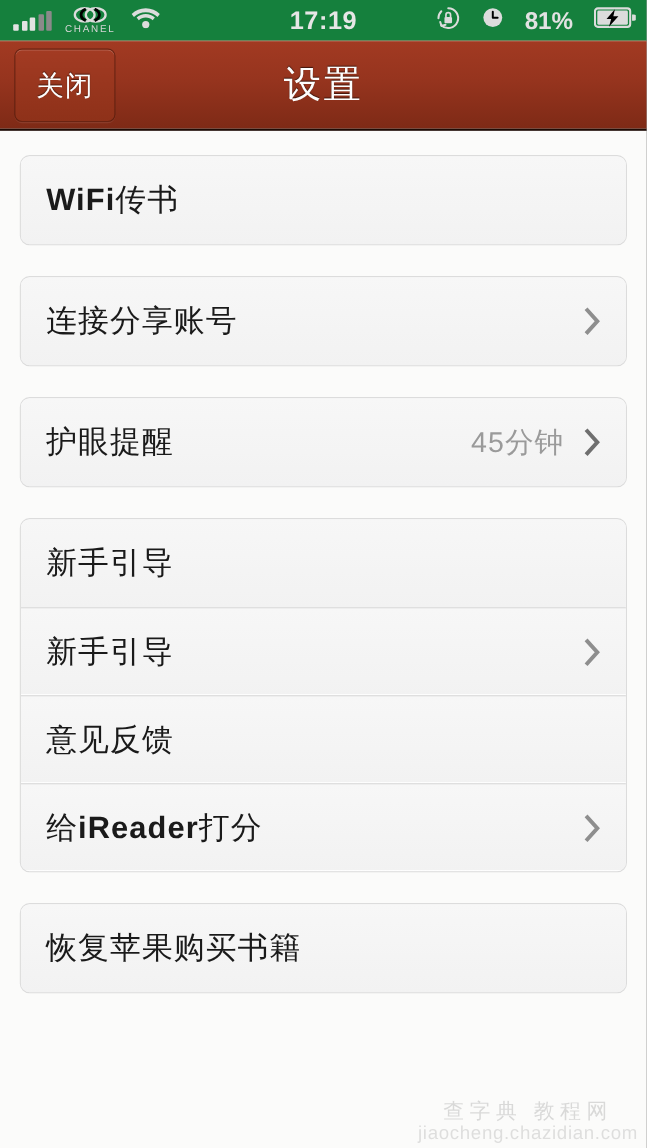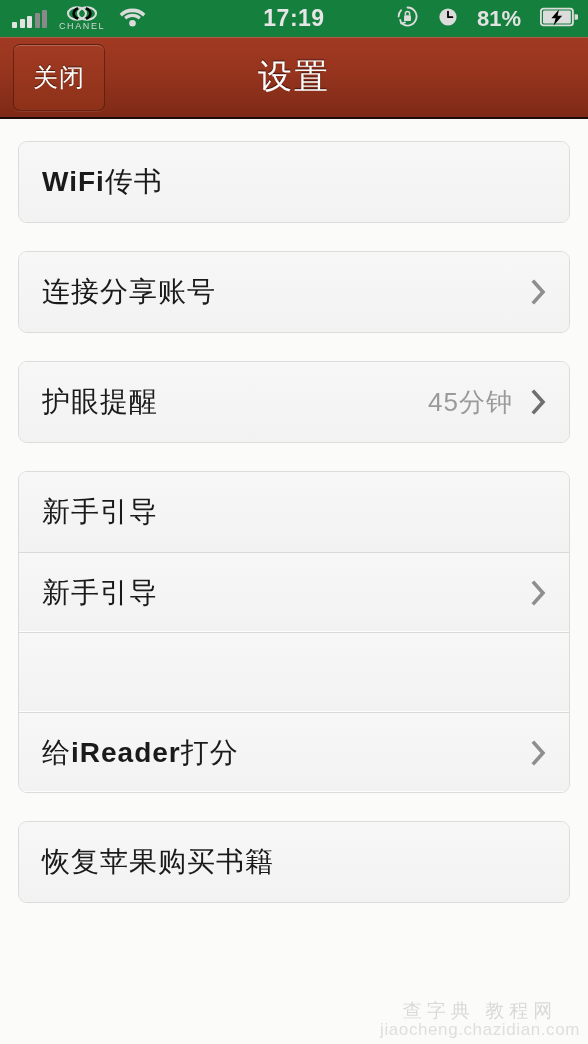--- a/index.html
+++ b/index.html
@@ -322,20 +322,21 @@
       <div class="row">
         <span class="row-label">新手引导</span>
         <span class="row-spacer"></span>
         <span class="chevron">
           <svg width="16" height="26" viewBox="0 0 16 26">
               <path d="M3 3 L12 13 L3 23" fill="none" stroke="#8e8e8e" stroke-width="3.6" stroke-linecap="square" stroke-linejoin="miter"></path>
             </svg>
         </span>
       </div>
       <div class="row">
+        <span class="row-label">意见反馈</span>
         <span class="row-spacer"></span>
         <span class="chev-placeholder"></span>
       </div>
       <div class="row">
         <span class="row-label"><span>给</span><b>iReader</b><span>打分</span></span>
         <span class="row-spacer"></span>
         <span class="chevron">
           <svg width="16" height="26" viewBox="0 0 16 26">
               <path d="M3 3 L12 13 L3 23" fill="none" stroke="#8e8e8e" stroke-width="3.6" stroke-linecap="square" stroke-linejoin="miter"></path>
             </svg>

